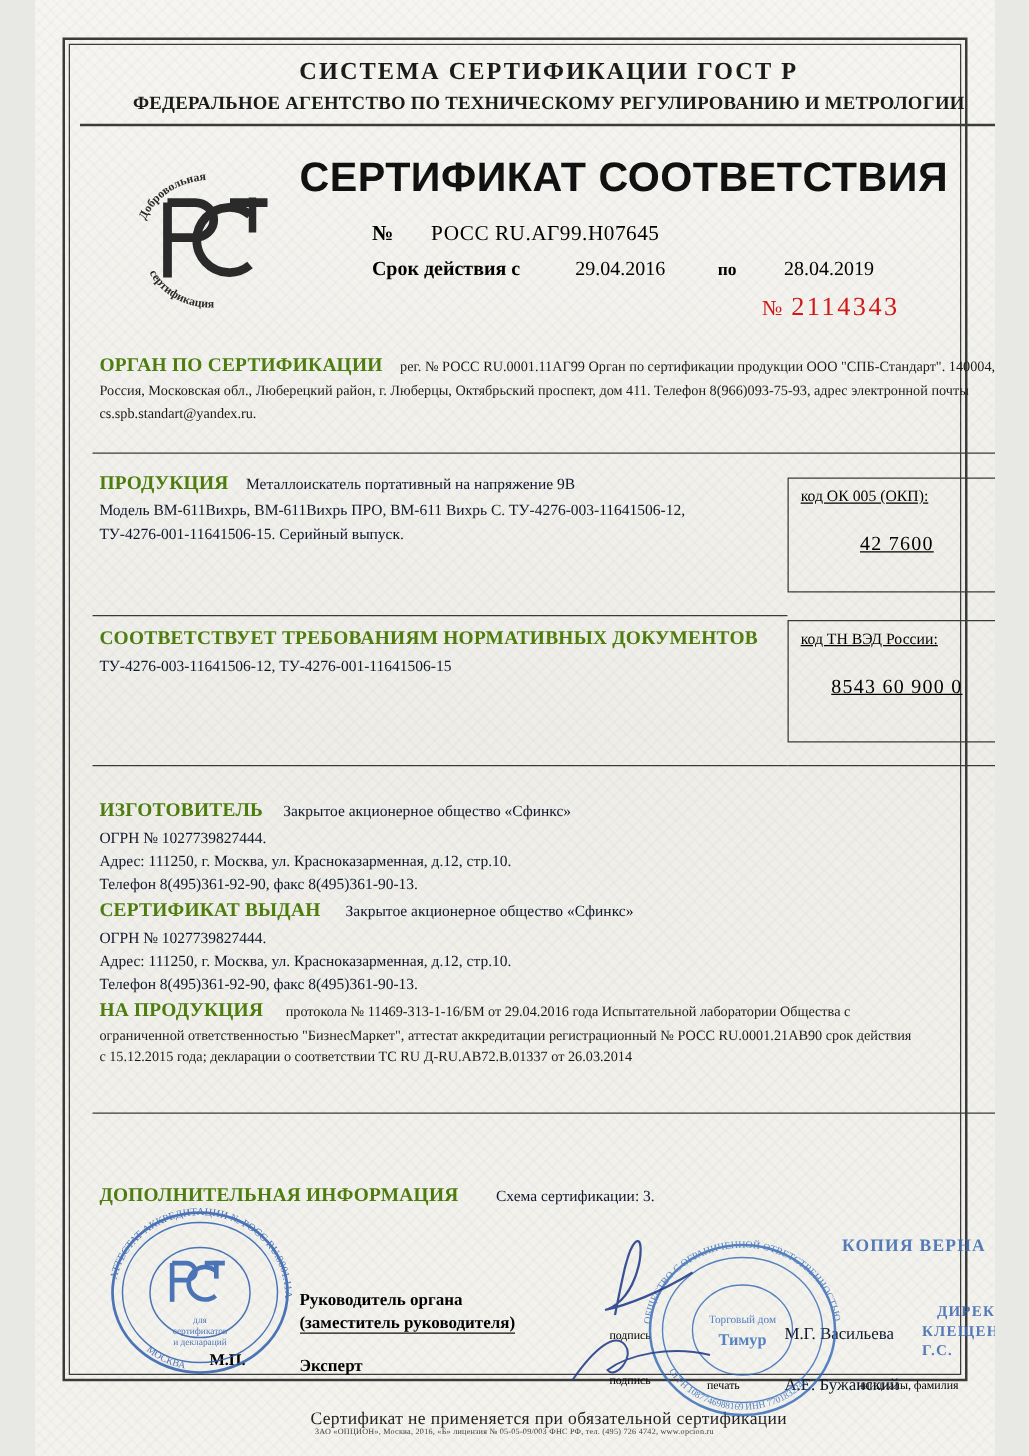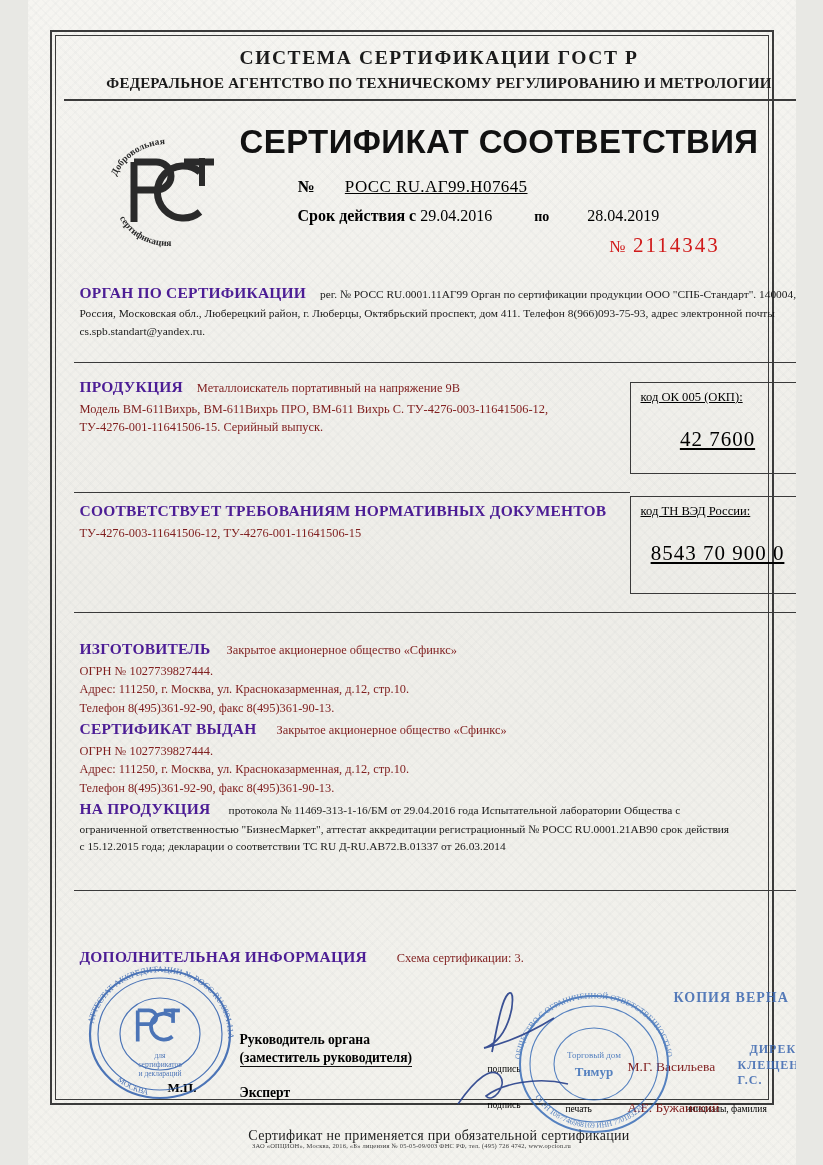--- a/index.html
+++ b/index.html
@@ -96,70 +96,70 @@
     font-weight: bold;
     fill: #2a2a2a;
   }
   
   .numrow {
     margin-top: 16px;
     margin-left: 248px;
     font-size: 17px;
   }
   .numrow .lbl { font-weight: bold; }
-  .numrow .val { margin-left: 26px; letter-spacing: 0.4px; text-decoration: underline; }
+  .numrow .val { margin-left: 26px; letter-spacing: 0.4px; }
   .daterow {
     margin-top: 10px;
     margin-left: 248px;
     font-size: 16px;
   }
   .daterow .lbl { font-weight: bold; }
-  .daterow .d1 { }
+  .daterow .d1 { margin-left: 40px; }
   .daterow .po { margin-left: 38px; font-weight: bold; font-size: 14px;}
   .daterow .d2 { margin-left: 34px; }
   .rednum {
     margin-top: 8px;
     margin-left: 560px;
     color: #d01a1a;
     font-size: 21px;
     letter-spacing: 2px;
   }
   .rednum .nsign { font-size: 17px; letter-spacing: 0; }
   
   .sec-h {
     font-size: 15.5px;
     font-weight: bold;
     letter-spacing: 0.2px;
-    color: #4c1d95;
+    color: #4d7c0f;
   }
   .body-s {
     font-size: 12.4px;
     line-height: 1.35;
-    color: #7f1d1d;
+    color: #0f172a;
   }
   .body-xs {
     font-size: 11.4px;
     line-height: 1.38;
     color: #1a1a1a;
   }
   .blk { position: absolute; }
   
   .rbox {
     position: absolute;
     border: 1px solid #3a3a3a;
     box-sizing: border-box;
     text-decoration: underline;
   }
   .rbox .cap {
     font-size: 12.6px;
     padding: 7px 0 0 10px;
   }
   .rbox .val {
     text-align: center;
-    font-size: 21px;
+    font-size: 16px;
     margin-top: 22px;
     letter-spacing: 1px;
   }
   .rule-full {
     position: absolute;
     border-bottom: 1px solid #3a3a3a;
   }
   .sig-label { font-size: 13.6px; font-weight: bold; }
   .sig-small { font-size: 9.5px; }
   .underline-b { border-bottom: 1.6px solid #111; display: inline-block; }
@@ -284,21 +284,21 @@
 
     <div class="rule-full" style="left:24px; top:462px; width:556px;"></div>
 
     <div class="blk" style="left:30px; top:472px; width:540px;">
       <div class="sec-h">СООТВЕТСТВУЕТ ТРЕБОВАНИЯМ НОРМАТИВНЫХ ДОКУМЕНТОВ</div>
       <div class="body-s" style="margin-top:5px;">ТУ-4276-003-11641506-12, ТУ-4276-001-11641506-15</div>
     </div>
 
     <div class="rbox" style="left:580px; top:466px; width:176px; height:98px;">
       <div class="cap">код ТН ВЭД России:</div>
-      <div class="val">8543 70 900 0</div>
+      <div class="val">8543 60 900 0</div>
     </div>
 
     <div class="rule-full" style="left:24px; top:582px; width:556px;"></div>
     <div class="rule-full" style="left:580px; top:582px; width:176px;"></div>
 
     <div class="blk" style="left:30px; top:610px; width:720px;">
       <div>
         <span class="sec-h">ИЗГОТОВИТЕЛЬ</span>
         <span class="body-s" style="margin-left:12px;">Закрытое акционерное общество «Сфинкс»</span>
       </div>

